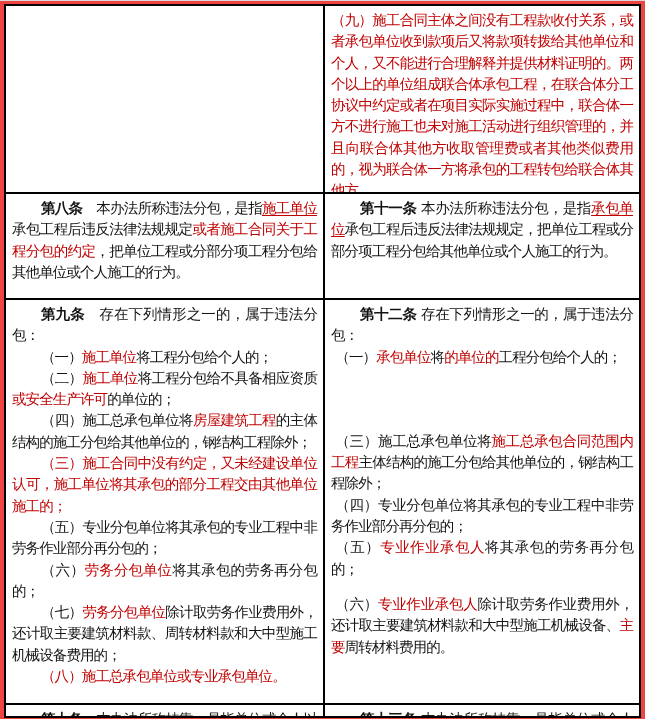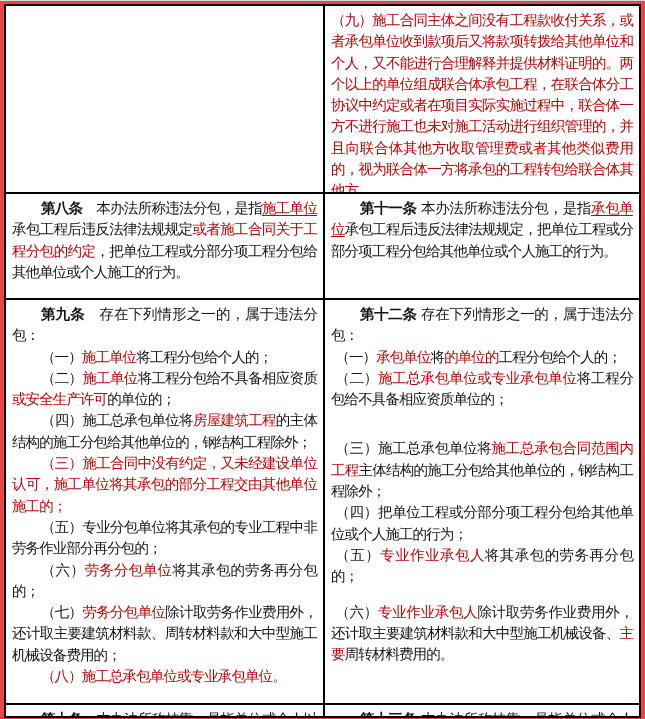--- a/index.html
+++ b/index.html
@@ -56,23 +56,22 @@
         <div class="para" style="text-indent: 2em;"><span class="run">（四）施工总承包单位将</span><span class="run red">房屋建筑工程</span><span class="run">的主体结构的施工分包给其他单位的，钢结构工程除外；</span></div>
         <div class="para" style="text-indent: 2em;"><span class="run red">（三）施工合同中没有约定，又未经建设单位认可，施工单位将其承包的部分工程交由其他单位施工的；</span></div>
         <div class="para" style="text-indent: 2em;"><span class="run">（五）专业分包单位将其承包的专业工程中非劳务作业部分再分包的；</span></div>
         <div class="para" style="text-indent: 2em;"><span class="run">（六）</span><span class="run red">劳务分包单位</span><span class="run">将其承包的劳务再分包的；</span></div>
         <div class="para" style="text-indent: 2em;"><span class="run">（七）</span><span class="run red">劳务分包单位</span><span class="run">除计取劳务作业费用外，还计取主要建筑材料款、周转材料款和大中型施工机械设备费用的；</span></div>
         <div class="para" style="text-indent: 2em;"><span class="run red">（八）施工总承包单位或专业承包单位。</span></div>
       </div>
     <div class="cell col-r">
         <div class="para" style="text-indent: 2em;"><span class="run bold">第十二条</span><span class="run"> 存在下列情形之一的，属于违法分包：</span></div>
         <div class="para" style="text-indent: 0.3em;"><span class="run">（一）</span><span class="run red">承包单位</span><span class="run">将</span><span class="run red">的单位的</span><span class="run">工程分包给个人的；</span></div>
-        <div class="para" style="text-indent: 0.3em;"><span class="run">（二）</span><span class="run red">施工总承包单位或专业承包单位</span><span class="run">将工程分包给不具备相应资质单位的；</span></div>
-        <div class="para" style="text-indent: 0.3em; margin-top: 28px;"><span class="run">（三）施工总承包单位将</span><span class="run red">施工总承包合同范围内工程</span><span class="run">主体结构的施工分包给其他单位的，钢结构工程除外；</span></div>
-        <div class="para" style="text-indent: 0.3em;"><span class="run">（四）把单位工程或分部分项工程分包给其他单位或个人施工的行为；</span></div>
+        <div class="para" style="text-indent: 0.3em; margin-top: 63px;"><span class="run">（三）施工总承包单位将</span><span class="run red">施工总承包合同范围内工程</span><span class="run">主体结构的施工分包给其他单位的，钢结构工程除外；</span></div>
+        <div class="para" style="text-indent: 0.3em;"><span class="run">（四）专业分包单位将其承包的专业工程中非劳务作业部分再分包的；</span></div>
         <div class="para" style="text-indent: 0.3em;"><span class="run">（五）</span><span class="run red">专业作业承包人</span><span class="run">将其承包的劳务再分包的；</span></div>
         <div class="para" style="text-indent: 0.3em; margin-top: 14px;"><span class="run">（六）</span><span class="run red">专业作业承包人</span><span class="run">除计取劳务作业费用外，还计取主要建筑材料款和大中型施工机械设备、</span><span class="run red">主要</span><span class="run">周转材料费用的。</span></div>
       </div>
 
     <div class="cell col-l row-last">
         <div class="para" style="text-indent: 2em;"><span class="run bold">第十条</span><span class="run">　本办法所称挂靠，是指单位或个人以其他</span></div>
       </div>
     <div class="cell col-r row-last">
         <div class="para" style="text-indent: 2em;"><span class="run bold">第十三条</span><span class="run"> 本办法所称挂靠，是指单位或个人以其他</span></div>
       </div>

